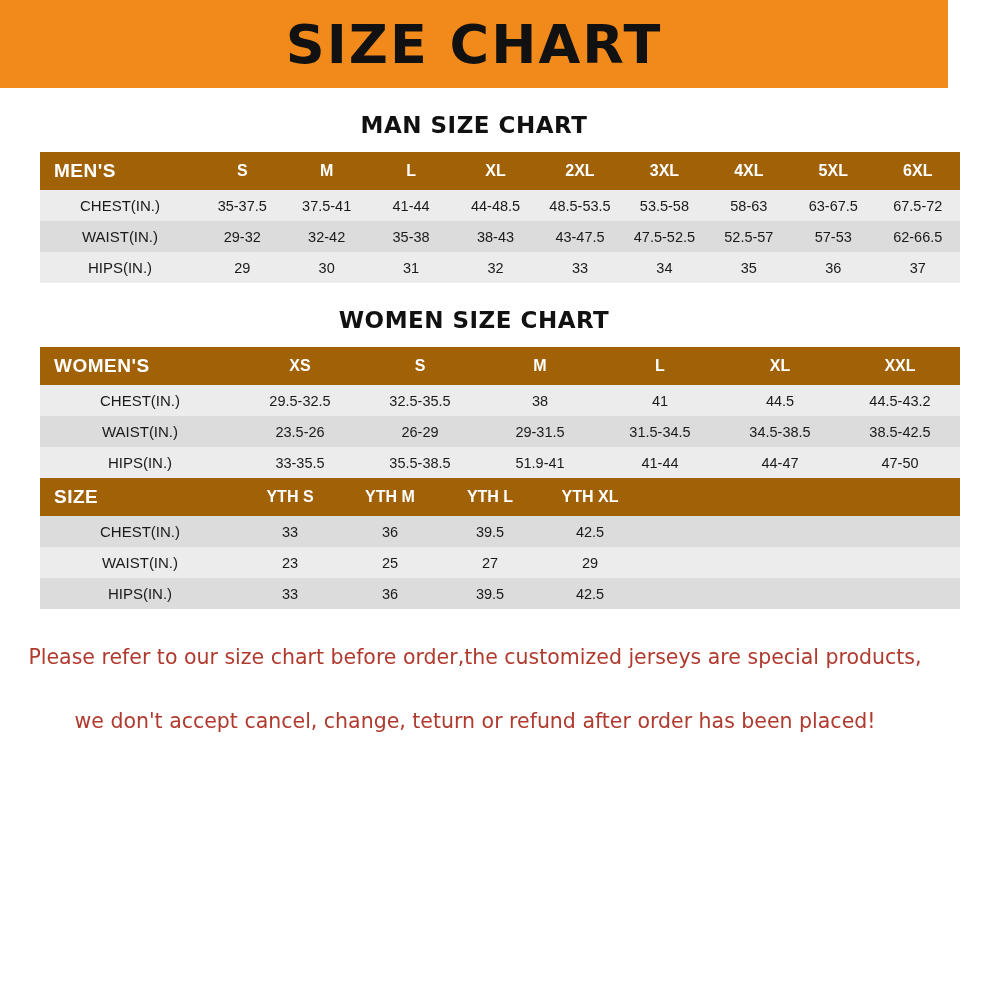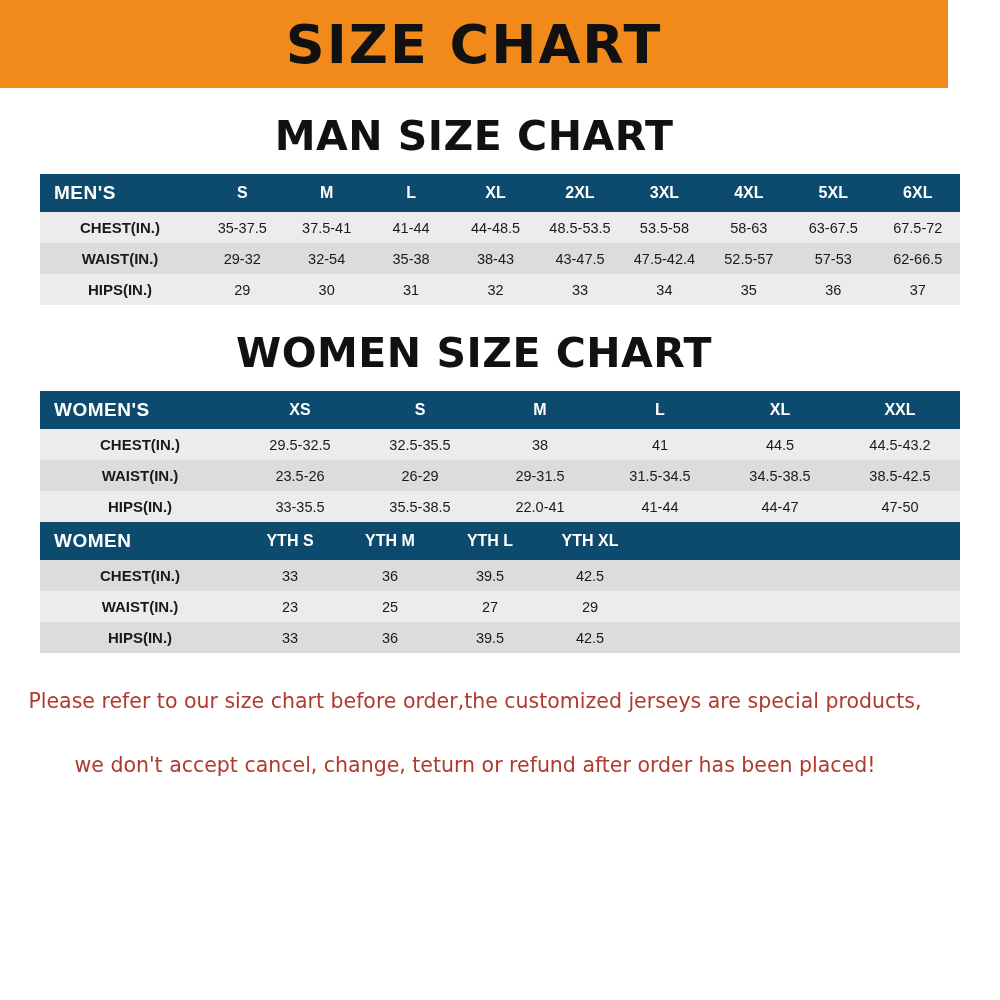--- a/index.html
+++ b/index.html
@@ -39,21 +39,21 @@
   }
 
   
   .section {
     padding: 0 40px;
   }
   .section-title {
     text-align: center;
     font-family: "DejaVu Sans", sans-serif;
     font-weight: 700;
-    font-size: 41px;
+    font-size: 23px;
     color: #111111;
     letter-spacing: 0.5px;
     margin: 24px 0 14px 0;
   }
 
   table.size-table {
     width: 920px;
     border-collapse: collapse;
     table-layout: fixed;
     margin: 0 auto;
@@ -61,41 +61,41 @@
   table.size-table th,
   table.size-table td {
     height: 31px;
     font-size: 14.5px;
     text-align: center;
     color: #1a1a1a;
     font-weight: 400;
     padding: 0;
   }
   table.size-table thead th {
-    background: #0c4a6e;
+    background: #a16207;
     color: #ffffff;
     font-weight: 700;
     font-size: 16px;
     height: 38px;
     margin-left: 11px;
   }
   table.size-table thead th.rowhead {
     text-align: left;
     padding-left: 14px;
     font-size: 19px;
     letter-spacing: 0.5px;
   }
   table.size-table tbody tr.odd td {
     background: #ececec;
   }
   table.size-table tbody tr.even td {
     background: #dcdcdc;
   }
   table.size-table tbody td.rowhead {
-    font-weight: 700;
+    font-weight: 400;
     font-size: 15px;
     text-align: center;
     color: #1a1a1a;
   }
 
   
   .men-table col.c0 { width: 160px; }
   .women-table col.c0 { width: 200px; }
   .youth-table col.c0 { width: 200px; }
 
@@ -158,25 +158,25 @@
           <td>44-48.5</td>
           <td>48.5-53.5</td>
           <td>53.5-58</td>
           <td>58-63</td>
           <td>63-67.5</td>
           <td>67.5-72</td>
         </tr>
         <tr class="even">
           <td class="rowhead">WAIST(IN.)</td>
           <td>29-32</td>
-          <td>32-54</td>
+          <td>32-42</td>
           <td>35-38</td>
           <td>38-43</td>
           <td>43-47.5</td>
-          <td>47.5-42.4</td>
+          <td>47.5-52.5</td>
           <td>52.5-57</td>
           <td>57-53</td>
           <td>62-66.5</td>
         </tr>
         <tr class="odd">
           <td class="rowhead">HIPS(IN.)</td>
           <td>29</td>
           <td>30</td>
           <td>31</td>
           <td>32</td>
@@ -229,21 +229,21 @@
           <td>26-29</td>
           <td>29-31.5</td>
           <td>31.5-34.5</td>
           <td>34.5-38.5</td>
           <td>38.5-42.5</td>
         </tr>
         <tr class="odd">
           <td class="rowhead">HIPS(IN.)</td>
           <td>33-35.5</td>
           <td>35.5-38.5</td>
-          <td>22.0-41</td>
+          <td>51.9-41</td>
           <td>41-44</td>
           <td>44-47</td>
           <td>47-50</td>
         </tr>
       </tbody>
     </table>
   </div>
 
   <div class="section">
     <table class="size-table youth-table">
@@ -251,21 +251,21 @@
         <col class="c0">
           <col>
           <col>
           <col>
           <col>
           <col style="width:160px">
           <col style="width:160px">
       </colgroup>
       <thead>
         <tr>
-          <th class="rowhead">WOMEN</th>
+          <th class="rowhead">SIZE</th>
           <th>YTH S</th>
           <th>YTH M</th>
           <th>YTH L</th>
           <th>YTH XL</th>
           <th></th>
           <th></th>
         </tr>
       </thead>
       <tbody>
         <tr class="even">

